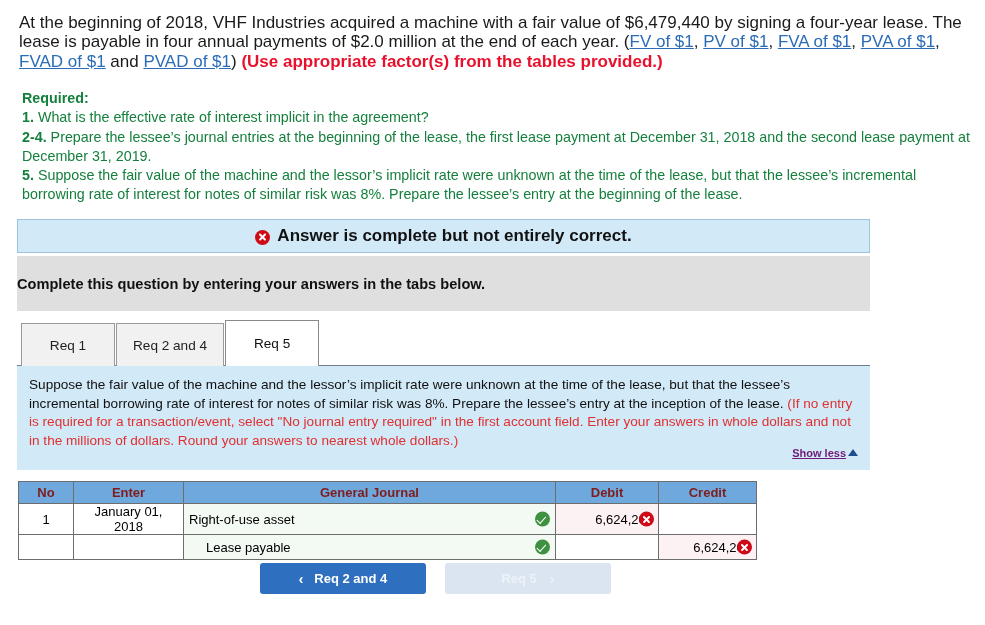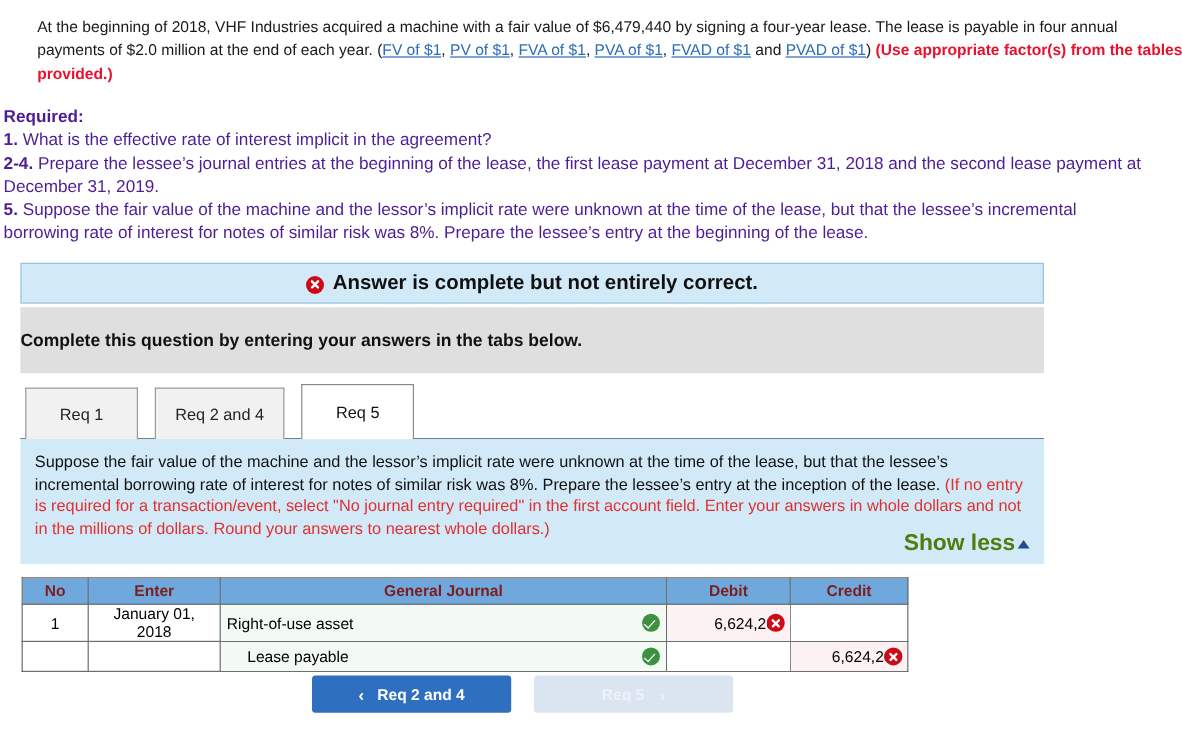--- a/index.html
+++ b/index.html
@@ -16,45 +16,45 @@
   .page {
     position: relative;
     width: 985px;
     height: 625px;
     padding: 0;
   }
 
   
   .problem {
     position: absolute;
-    left: 31px;
+    left: 19px;
     top: 13px;
     width: 955px;
-    font-size: 13px;
+    font-size: 17px;
     line-height: 19.3px;
     color: #1a1a1a;
   }
   .problem a.tablelink {
     color: #2b6cb8;
     text-decoration: underline;
   }
   .red-bold {
     color: #e8112d;
     font-weight: bold;
   }
 
   
   .required {
     position: absolute;
-    left: 3px;
+    left: 22px;
     top: 89px;
     width: 955px;
     font-size: 14.3px;
     line-height: 19.3px;
-    color: #4c1d95;
+    color: #15803d;
   }
   .required .hdr { font-weight: bold; display: block; }
   .required b { font-weight: bold; }
 
   
   .status-banner {
     position: absolute;
     left: 17px;
     top: 219px;
     width: 853px;
@@ -122,21 +122,21 @@
     min-width: 94px;
     padding: 0 16px;
     background: #f1f1f1;
     border: 1px solid #9b9b9b;
     border-bottom: none;
     display: flex;
     align-items: center;
     justify-content: center;
     font-size: 13.6px;
     color: #222;
-    margin-right: 14px;
+    margin-right: 1px;
     position: relative;
     z-index: 1;
   }
   .tab.active {
     background: #ffffff;
     height: 46px;
     border-color: #8a8a8a;
     z-index: 3;
     color: #111;
   }
@@ -160,25 +160,26 @@
     padding: 10px 14px 0 12px;
     font-size: 13.6px;
     line-height: 18.6px;
     color: #111;
   }
   .blue-panel .red { color: #e03030; }
   .showless {
     position: absolute;
     right: 12px;
     bottom: 7px;
-    font-size: 19px;
-    font-weight: bold;
-    color: #4d7c0f;
+    font-size: 11px;
+    font-weight: bold;
+    color: #701a75;
     cursor: pointer;
     white-space: nowrap;
+    text-decoration: underline;
   }
   .caret-up {
     display: inline-block;
     width: 0; height: 0;
     border-left: 5px solid transparent;
     border-right: 5px solid transparent;
     border-bottom: 7px solid #1f4e8c;
     margin-left: 2px;
     vertical-align: 1px;
   }

